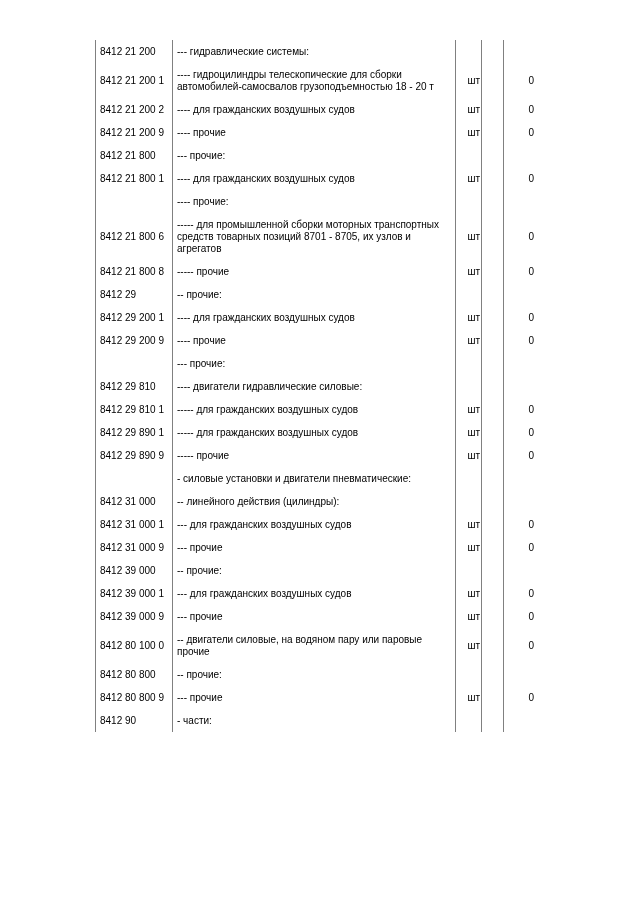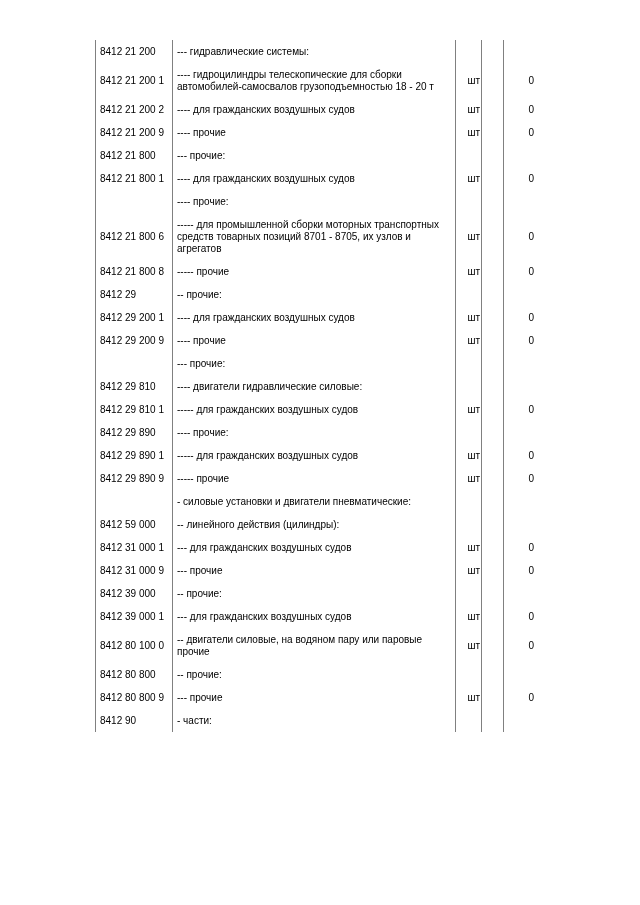--- a/index.html
+++ b/index.html
@@ -142,27 +142,20 @@
           <td class="col-rate"></td>
         </tr>
         <tr>
           <td class="col-code">8412 29 810 1</td>
           <td class="col-desc">----- для гражданских воздушных судов</td>
           <td class="col-unit">шт</td>
           <td class="col-gap"></td>
           <td class="col-rate">0</td>
         </tr>
         <tr>
-          <td class="col-code">8412 29 890</td>
-          <td class="col-desc">---- прочие:</td>
-          <td class="col-unit"></td>
-          <td class="col-gap"></td>
-          <td class="col-rate"></td>
-        </tr>
-        <tr>
           <td class="col-code">8412 29 890 1</td>
           <td class="col-desc">----- для гражданских воздушных судов</td>
           <td class="col-unit">шт</td>
           <td class="col-gap"></td>
           <td class="col-rate">0</td>
         </tr>
         <tr>
           <td class="col-code">8412 29 890 9</td>
           <td class="col-desc">----- прочие</td>
           <td class="col-unit">шт</td>
@@ -170,21 +163,21 @@
           <td class="col-rate">0</td>
         </tr>
         <tr>
           <td class="col-code"></td>
           <td class="col-desc">- силовые установки и двигатели пневматические:</td>
           <td class="col-unit"></td>
           <td class="col-gap"></td>
           <td class="col-rate"></td>
         </tr>
         <tr>
-          <td class="col-code">8412 59 000</td>
+          <td class="col-code">8412 31 000</td>
           <td class="col-desc">-- линейного действия (цилиндры):</td>
           <td class="col-unit"></td>
           <td class="col-gap"></td>
           <td class="col-rate"></td>
         </tr>
         <tr>
           <td class="col-code">8412 31 000 1</td>
           <td class="col-desc">--- для гражданских воздушных судов</td>
           <td class="col-unit">шт</td>
           <td class="col-gap"></td>
@@ -200,20 +193,27 @@
         <tr>
           <td class="col-code">8412 39 000</td>
           <td class="col-desc">-- прочие:</td>
           <td class="col-unit"></td>
           <td class="col-gap"></td>
           <td class="col-rate"></td>
         </tr>
         <tr>
           <td class="col-code">8412 39 000 1</td>
           <td class="col-desc">--- для гражданских воздушных судов</td>
+          <td class="col-unit">шт</td>
+          <td class="col-gap"></td>
+          <td class="col-rate">0</td>
+        </tr>
+        <tr>
+          <td class="col-code">8412 39 000 9</td>
+          <td class="col-desc">--- прочие</td>
           <td class="col-unit">шт</td>
           <td class="col-gap"></td>
           <td class="col-rate">0</td>
         </tr>
         <tr>
           <td class="col-code">8412 80 100 0</td>
           <td class="col-desc">-- двигатели силовые, на водяном пару или паровые прочие</td>
           <td class="col-unit">шт</td>
           <td class="col-gap"></td>
           <td class="col-rate">0</td>

